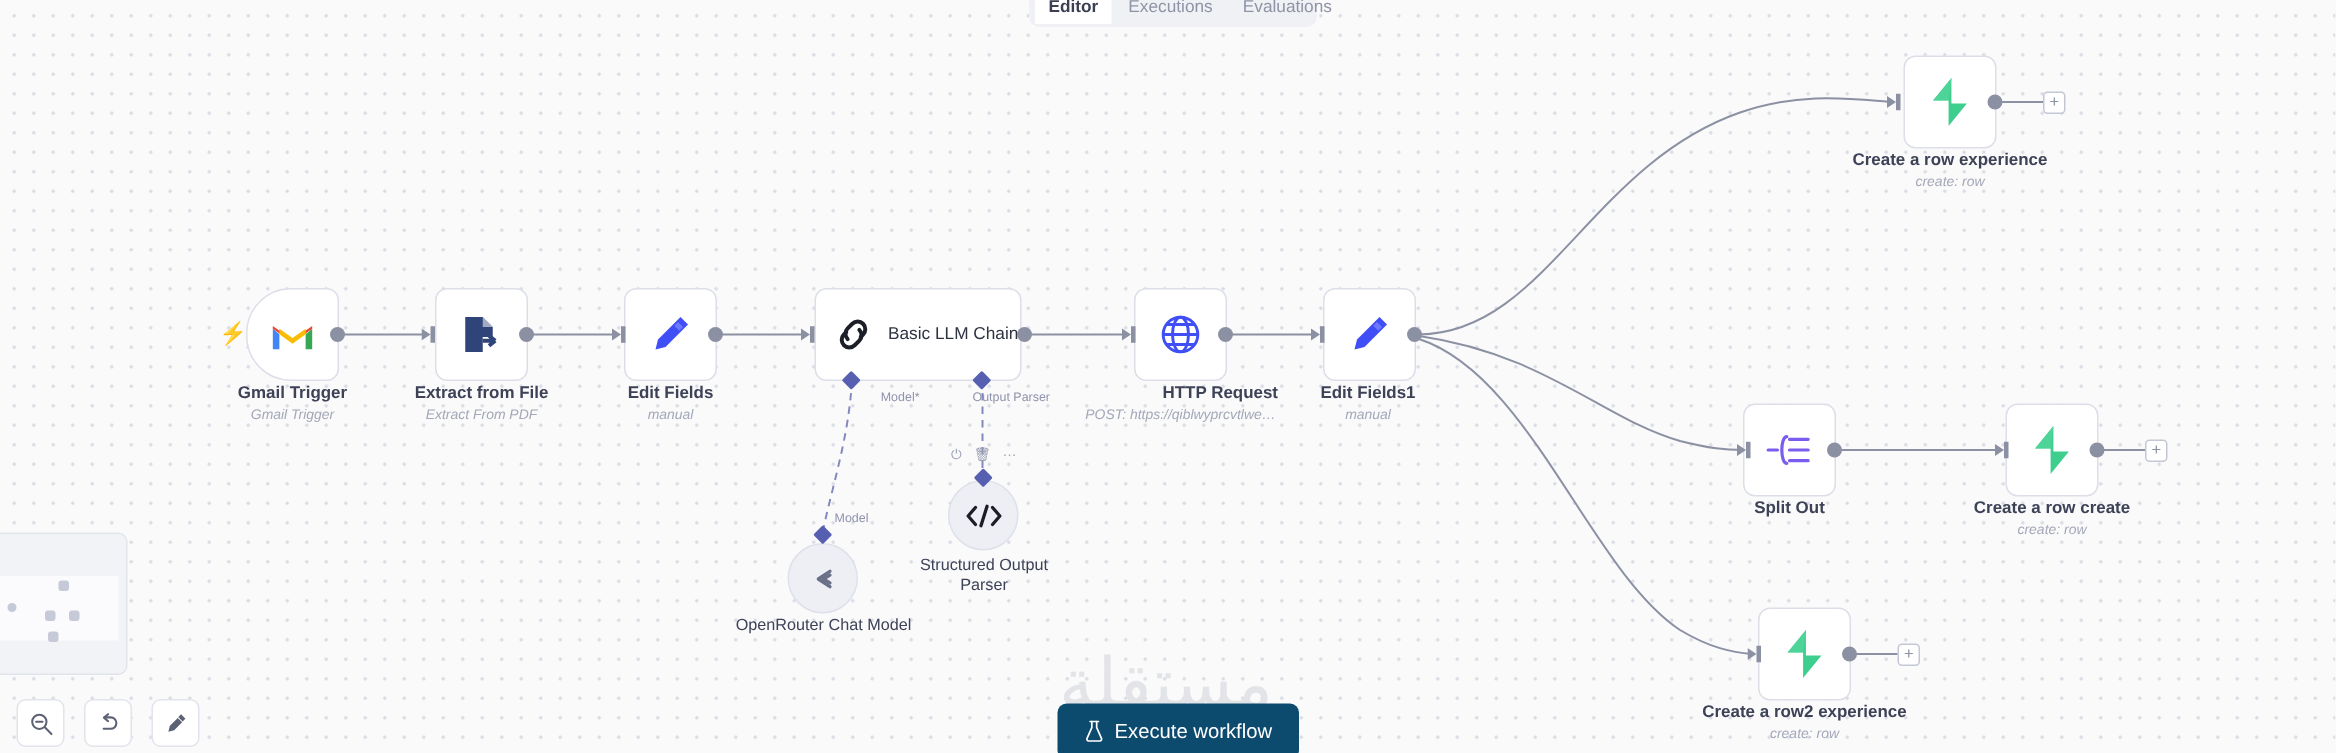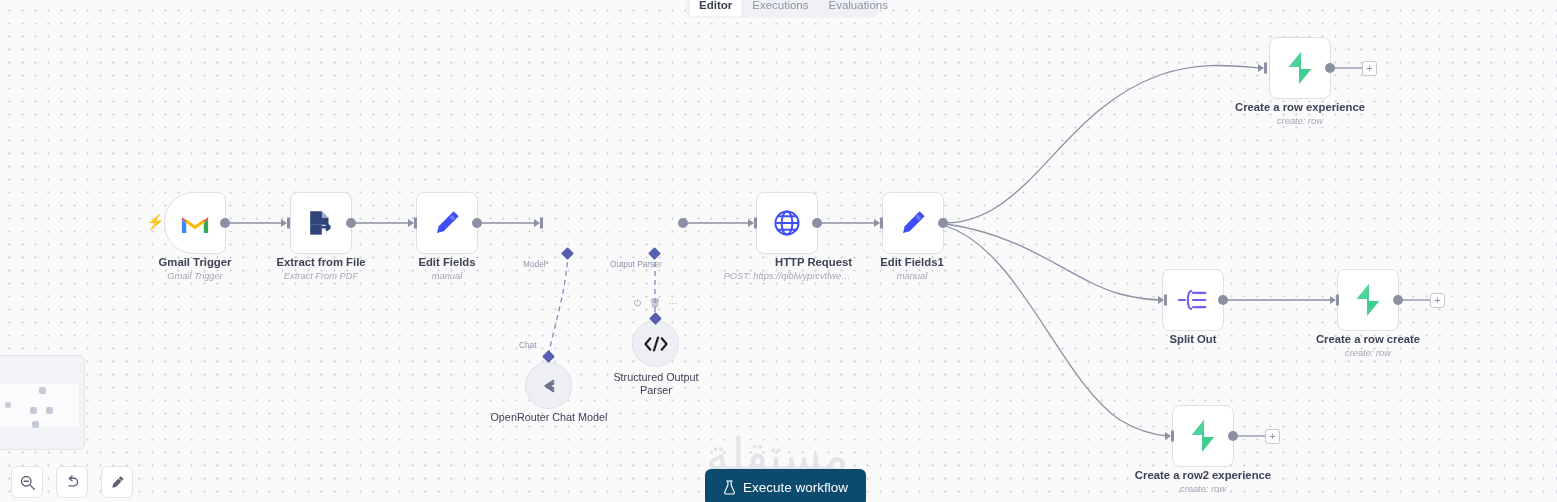--- a/index.html
+++ b/index.html
@@ -90,21 +90,21 @@
     cursor: pointer;
   }
   .sublabel {
     position: absolute; z-index: 12;
     font-size: 10.8px; color: #3d4257;
     text-align: center; line-height: 13px;
   }
   .porttag {
     position: absolute; z-index: 13;
     font-size: 8.3px; color: #8f93ab;
-    white-space: nowrap; text-align: left;
+    white-space: nowrap; text-align: right;
   }
 
   
   .dot {
     position: absolute; z-index: 13;
     width: 10px; height: 10px; border-radius: 50%;
     background: #8b90a2;
   }
   .inarrow { position: absolute; z-index: 13; width: 11px; height: 12px; }
   .diamond {
@@ -254,20 +254,29 @@
     </svg>
   </div>
   <div class="dot" style="left:472px; top:218px;"></div>
   <div class="nlabel" style="left:382px; top:256px; width:130px;">Edit Fields</div>
   <div class="nsub" style="left:382px; top:270px; width:130px;">manual</div>
 
   <svg class="inarrow" style="left:534px; top:217px;" viewBox="0 0 11 12">
     <path d="M0 2 L6 6 L0 10 Z" fill="#8b90a2"></path>
       <rect x="6" y="0.5" width="3" height="11" fill="#8b90a2"></rect>
   </svg>
+  <div class="node wide" style="left:543px; top:192px;">
+    <svg width="28" height="28" viewBox="0 0 36 36">
+      <g fill="none" stroke="#1d1f28" stroke-width="3.4" stroke-linecap="round">
+        <path d="M13 22 a6.5 6.5 0 0 1 0-9.2 l4-4 a6.5 6.5 0 0 1 9.2 9.2 l-2 2"></path>
+        <path d="M23 14 a6.5 6.5 0 0 1 0 9.2 l-4 4 a6.5 6.5 0 0 1 -9.2 -9.2 l2 -2"></path>
+      </g>
+    </svg>
+    <span class="ntext">Basic LLM Chain</span>
+  </div>
   <div class="dot" style="left:678px; top:218px;"></div>
   <div class="diamond" style="left:563px; top:249px;"></div>
   <div class="diamond" style="left:650px; top:249px;"></div>
   <div class="porttag" style="left:523px; top:259px; width:90px;">Model*</div>
   <div class="porttag" style="left:610px; top:259px; width:90px;">Output Parser</div>
 
   <svg class="inarrow" style="left:748px; top:217px;" viewBox="0 0 11 12">
     <path d="M0 2 L6 6 L0 10 Z" fill="#8b90a2"></path>
       <rect x="6" y="0.5" width="3" height="11" fill="#8b90a2"></rect>
   </svg>
@@ -352,21 +361,21 @@
     <svg width="30" height="32" viewBox="0 0 30 34">
       <path d="M16 0L3 16h11v18L27 18H16z" fill="#3ecf8e"></path>
       <path d="M16 0L3 16h11z" fill="#54d69b" opacity="0.75"></path>
     </svg>
   </div>
   <div class="dot" style="left:1228px; top:431px;"></div>
   <div class="plusbtn" style="left:1265px; top:429px;">+</div>
   <div class="nlabel" style="left:1133px; top:469px; width:140px;">Create a row2 experience</div>
   <div class="nsub" style="left:1133px; top:483px; width:140px;">create: row</div>
 
-  <div class="porttag" style="left:519px; top:340px; width:60px;">Chat</div>
+  <div class="porttag" style="left:519px; top:340px; width:60px;">Model</div>
   <div class="diamond" style="left:544px; top:352px;"></div>
   <div class="subnode" style="left:525px; top:362px;">
     <svg width="24" height="24" viewBox="0 0 28 28">
       <g stroke="#6a7088" stroke-width="2.6" fill="none" stroke-linecap="round" stroke-linejoin="round">
         <path d="M19 8 L10 14 L19 20"></path>
         <path d="M19 11 L14 14 L19 17"></path>
       </g>
     </svg>
   </div>
   <div class="sublabel" style="left:483px; top:411px; width:132px;">OpenRouter Chat Model</div>

